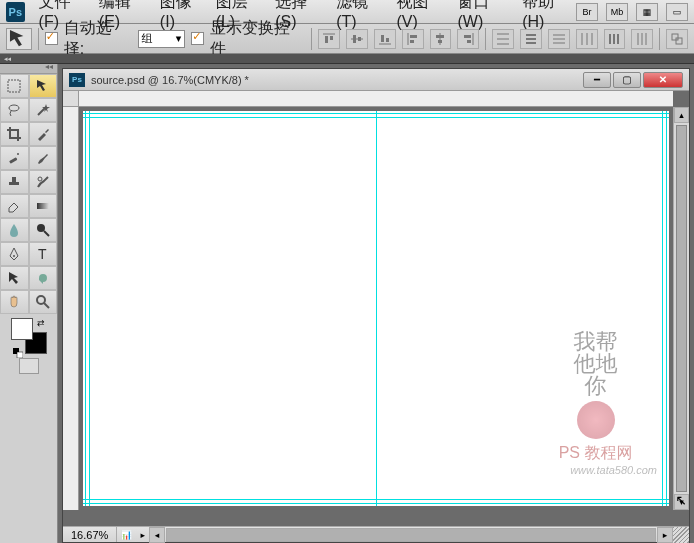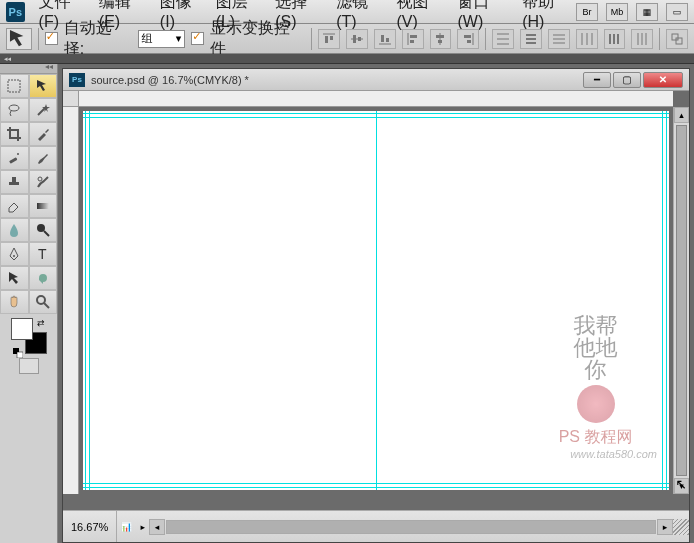--- a/index.html
+++ b/index.html
@@ -70,21 +70,21 @@
 .sb-arrow { height: 16px; background: #c8c8c8; border: 1px solid #aaa; display: flex; align-items: center; justify-content: center; font-size: 9px; }
 .sb-thumb-v { position: absolute; top: 18px; bottom: 18px; left: 2px; right: 2px; background: #b0b0b0; border: 1px solid #888; }
 
 .watermark { position: absolute; right: 12px; bottom: 30px; text-align: center; opacity: 0.55; pointer-events: none; }
 .wm-cal { font-family: cursive; font-size: 22px; color: #5a5a5a; line-height: 1; }
 .wm-seal { width: 38px; height: 38px; margin: 4px auto; border-radius: 50%; background: radial-gradient(#d56,#a23); opacity: 0.75; }
 .wm-txt { font-size: 16px; color: #b55; }
 .wm-url { font-size: 11px; color: #888; font-style: italic; margin-left: 36px; }
 
 
-.statusbar { height: 32px; background: linear-gradient(#e4e4e4,#d4d4d4); border-top: 1px solid #aaa; display: flex; align-items: center; font-size: 11px; }
+.statusbar { height: 16px; background: linear-gradient(#e4e4e4,#d4d4d4); border-top: 1px solid #aaa; display: flex; align-items: center; font-size: 11px; }
 .status-seg { padding: 0 8px; border-right: 1px solid #aaa; height: 100%; display: flex; align-items: center; }
 .status-arrow { padding: 0 4px; font-size: 9px; }
 .statusbar .sb-h { flex: 1; display: flex; align-items: center; }
 .sb-h-btn { width: 16px; height: 16px; background: #c8c8c8; border: 1px solid #aaa; display: flex; align-items: center; justify-content: center; font-size: 9px; }
 .sb-h-track { flex: 1; height: 14px; background: #d8d8d8; margin: 0 1px; border: 1px solid #aaa; position: relative; }
 .sb-h-thumb { position: absolute; top: 0; bottom: 0; left: 0; right: 0; background: #b0b0b0; }
 .resize-grip { width: 16px; height: 16px; background: repeating-linear-gradient(135deg,#999 0,#999 1px,#ddd 1px,#ddd 3px); }
 .cursor-arrow { position: absolute; right: 2px; bottom: 18px; font-size: 14px; color: #000; pointer-events: none; }
 </style>
 </head>

